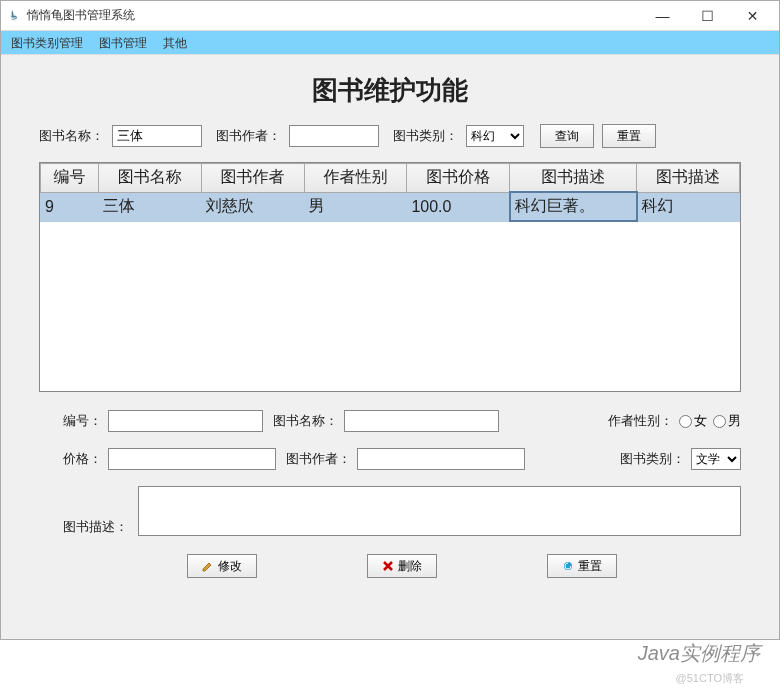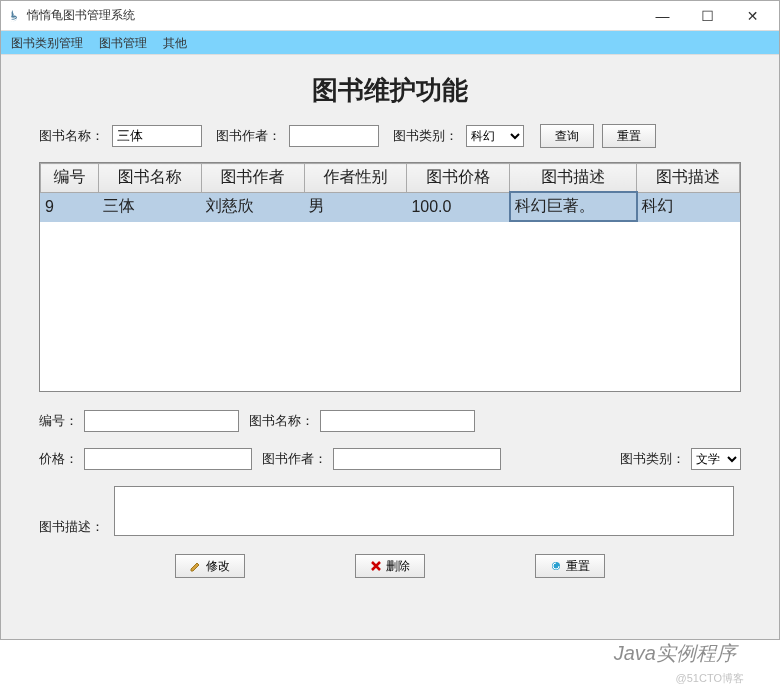--- a/index.html
+++ b/index.html
@@ -110,21 +110,21 @@
       text-align: center;
       height: 20px;
     }
     td {
       border: 1px solid #b8cfe5;
       padding: 3px 4px;
       background: #b8cfe5;
       color: #222;
       height: 20px;
     }
-    .form-area { margin-top: 18px; }
+    .form-area { margin-top: 18px; margin-left: 24px; }
     .form-row {
       display: flex;
       align-items: center;
       gap: 10px;
       margin-bottom: 16px;
     }
     .form-row .field { display: flex; align-items: center; gap: 6px; }
     .desc-row { display: flex; align-items: flex-end; gap: 10px; margin-bottom: 18px; }
     textarea {
       border: 1px solid #888;
@@ -137,21 +137,21 @@
     .action-row {
       display: flex;
       justify-content: center;
       gap: 110px;
       margin-top: 8px;
     }
     .radio-group { display: flex; align-items: center; gap: 6px; }
     .radio-group label { display: flex; align-items: center; gap: 2px; font-size: 13px; }
     .watermark1 {
       position: absolute;
-      right: 48px;
+      right: 24px;
       bottom: 25px;
       font-size: 20px;
       color: rgba(0,0,0,0.45);
       font-style: italic;
       pointer-events: none;
     }
     .watermark2 {
       position: absolute;
       right: 40px;
       bottom: 6px;
@@ -229,20 +229,33 @@
     <div class="form-area">
       <div class="form-row">
         <div class="field">
           <span class="lbl">编号：</span>
           <input type="text" style="width: 155px;" value="">
         </div>
         <div class="field">
           <span class="lbl">图书名称：</span>
           <input type="text" style="width: 155px;" value="">
         </div>
+        <div class="field" style="margin-left:auto">
+          <span class="lbl">作者性别：</span>
+          <div class="radio-group">
+            <label>
+                <input type="radio" name="sex" style="">
+                <span>女</span>
+              </label>
+            <label>
+                <input type="radio" name="sex" style="">
+                <span>男</span>
+              </label>
+          </div>
+        </div>
       </div>
 
       <div class="form-row">
         <div class="field">
           <span class="lbl">价格：</span>
           <input type="text" style="width: 168px;" value="">
         </div>
         <div class="field">
           <span class="lbl">图书作者：</span>
           <input type="text" style="width: 168px;" value="">

